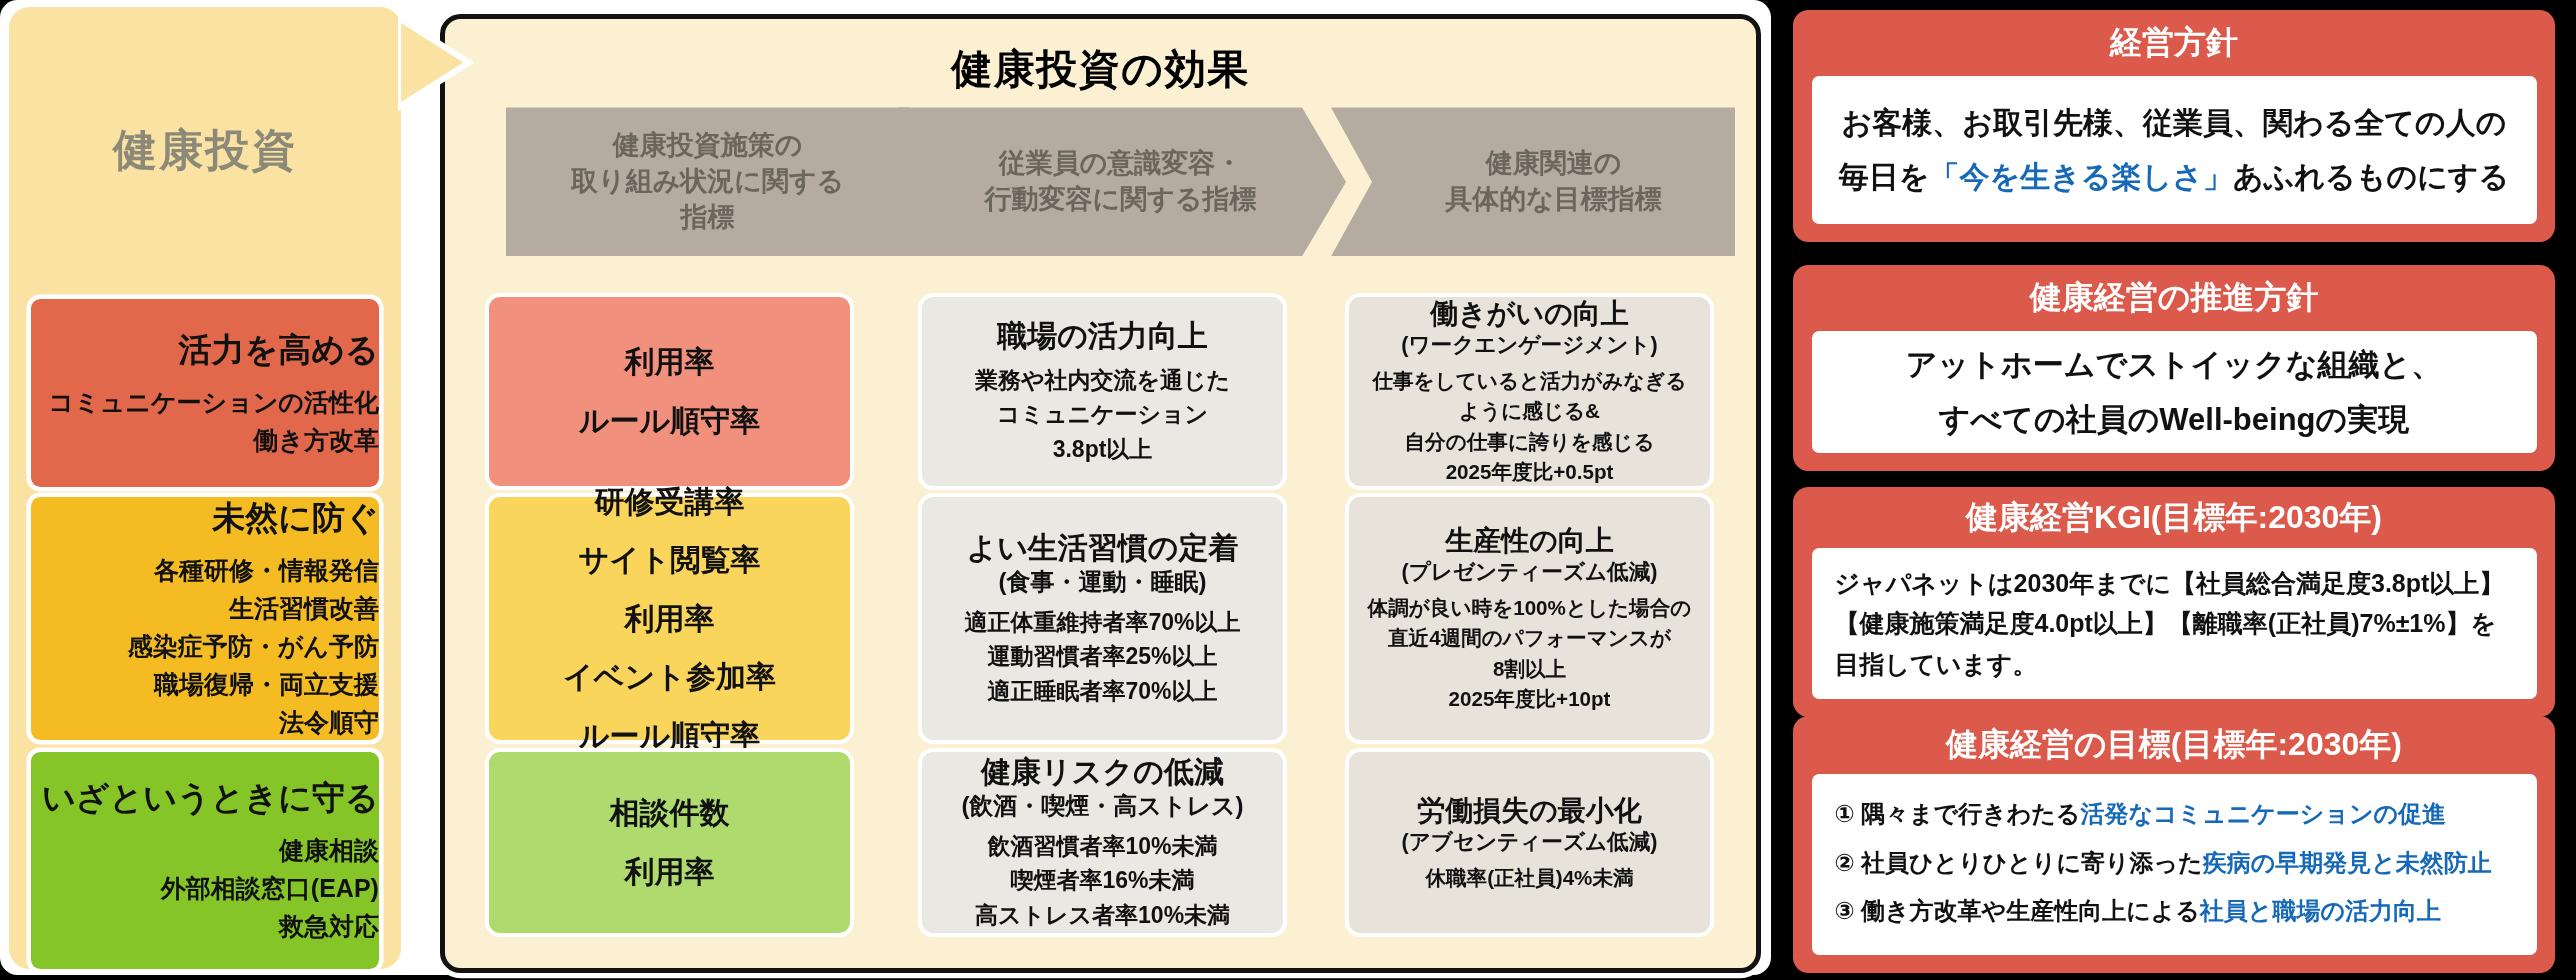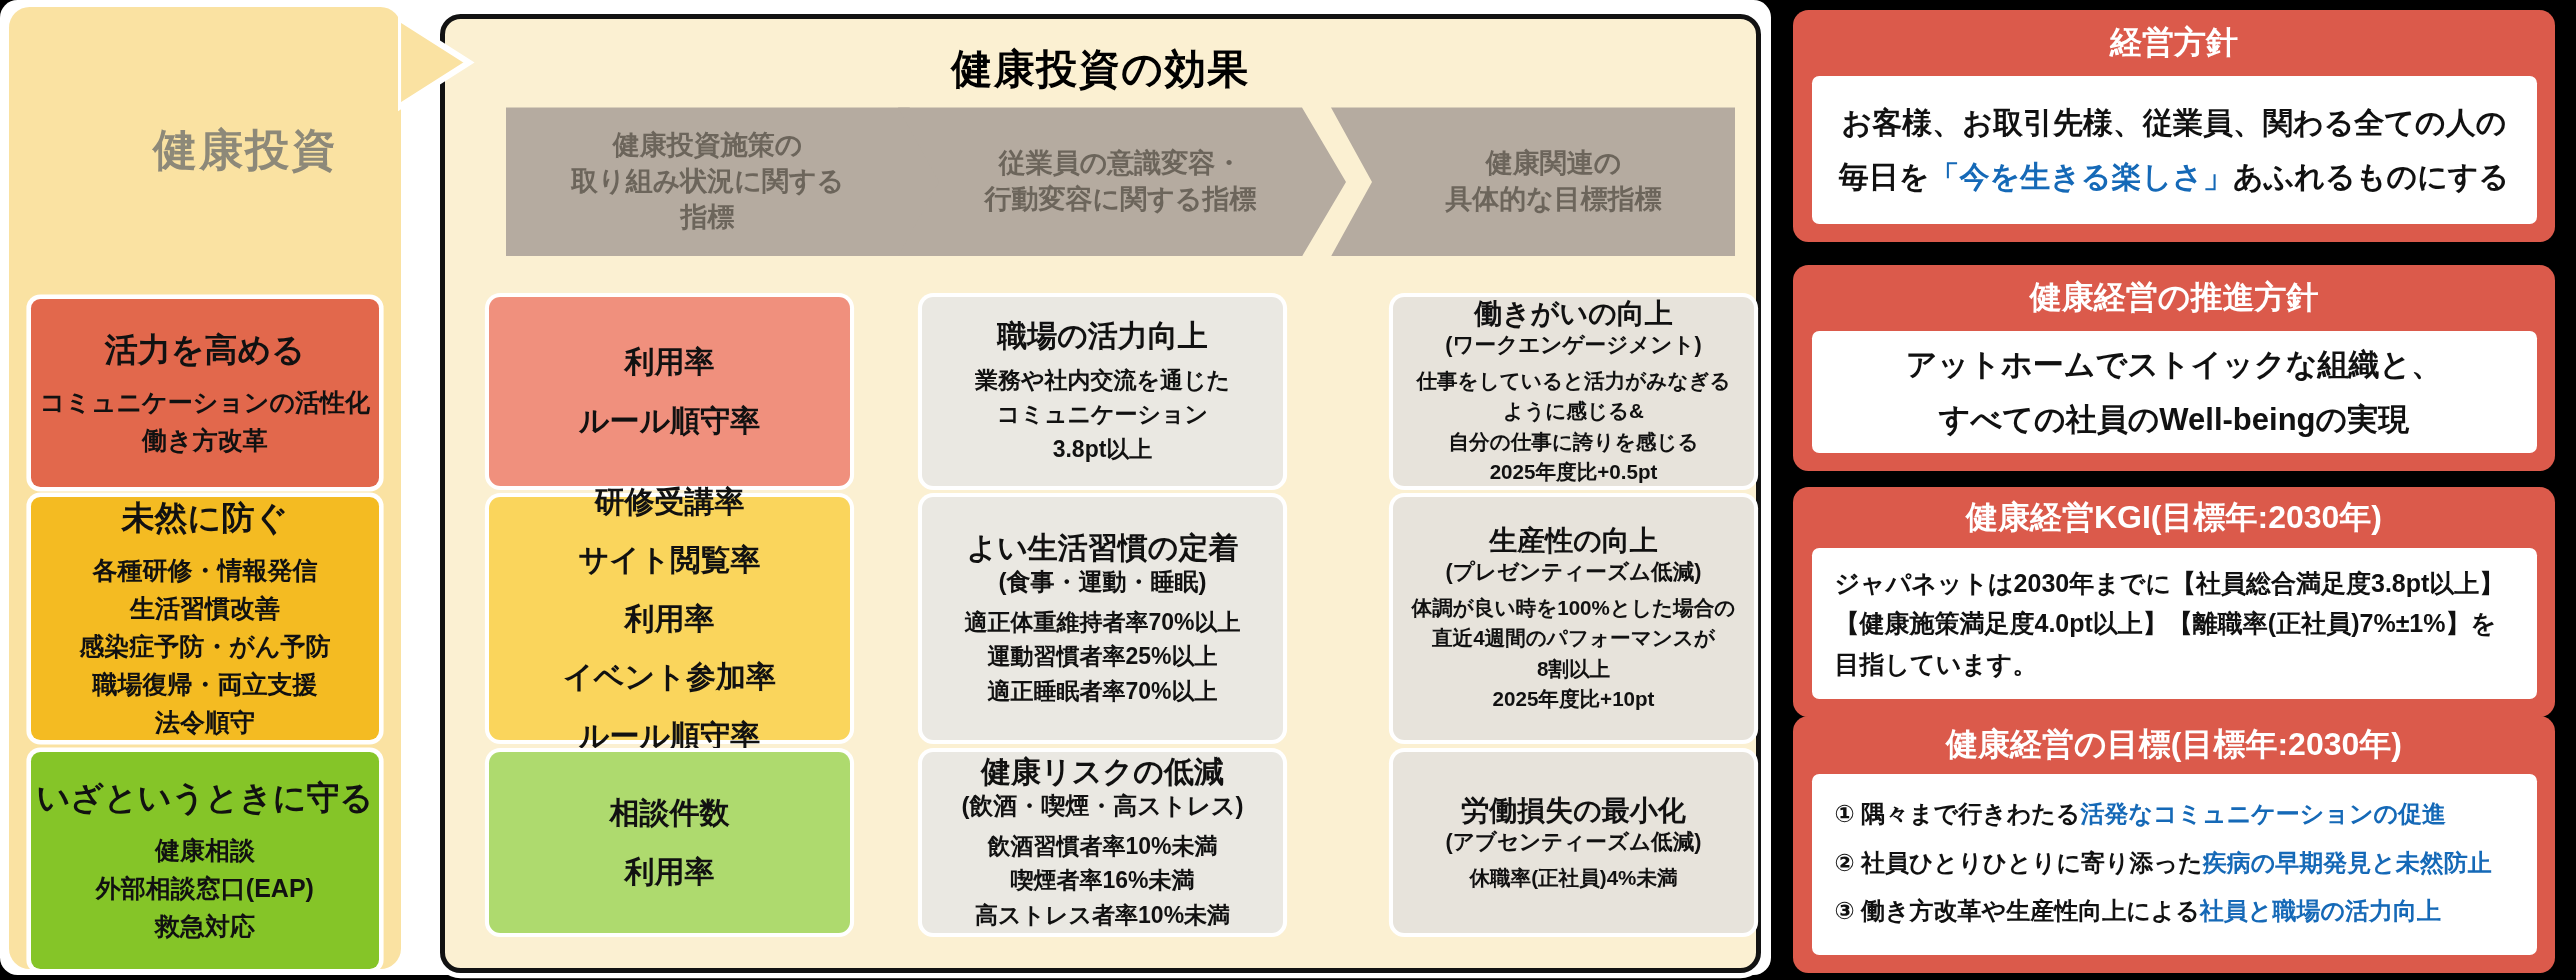--- a/index.html
+++ b/index.html
@@ -4,23 +4,23 @@
 <style>
   html,body{margin:0;padding:0;background:#000;}
   .canvas{position:relative;width:2576px;height:981px;background:#000;overflow:hidden;
           font-family:"Liberation Sans","DejaVu Sans",sans-serif;font-weight:bold;}
   .backdrop{position:absolute;left:0;top:0;width:1771px;height:975px;background:#ffffff;border-radius:17.5px;}
 
   
   .left-panel{position:absolute;left:9.3px;top:7.2px;width:392px;height:962px;
               background:#FAE2A2;border-radius:20.6px;}
   .lp-title{position:absolute;left:0;top:114px;width:100%;text-align:center;
-            font-size:44px;color:#8D8979;letter-spacing:2.1px;padding-left:40px;}
+            font-size:44px;color:#8D8979;letter-spacing:2.1px;}
   .lbox{position:absolute;left:21.6px;width:348px;border-radius:9.3px;box-shadow:0 0 0 4.6px #fff;
-        display:flex;flex-direction:column;align-items:center;justify-content:center;
+        display:flex;flex-direction:column;align-items:flex-end;justify-content:center;
         color:#111;text-align:center;box-sizing:border-box;}
   .lbox .t{font-size:33px;margin-bottom:10.3px;}
   .lbox .ln{font-size:25px;line-height:1.52;}
   #lbox1{top:292px;height:188px;background:#E2684C;}
   #lbox2{top:490px;height:243px;background:#F4BB22;}
   #lbox3{top:745px;height:217px;background:#85C528;}
   .flow-arrow{position:absolute;left:398px;top:12.4px;z-index:6;}
 
   
   .mid-panel{position:absolute;left:440px;top:14.4px;width:1321px;height:959px;
@@ -31,21 +31,21 @@
   .colh{position:absolute;top:88px;height:149px;background:#B5ABA0;color:#6C655B;
         display:flex;flex-direction:column;align-items:center;justify-content:center;
         text-align:center;font-size:27px;line-height:1.33;box-sizing:border-box;}
   #colh1{left:20.6px;width:448px;clip-path:polygon(0 0,404px 0,100% 50%,404px 100%,0 100%);padding-right:44px;margin-left:40px;}
   #colh2{left:453px;width:448px;clip-path:polygon(0 0,404px 0,100% 50%,404px 100%,0 100%,41px 50%);padding-left:41px;padding-right:44px;}
   #colh3{left:886px;width:404px;clip-path:polygon(0 0,100% 0,100% 100%,0 100%,41px 50%);padding-left:41px;}
 
   .ebox{position:absolute;width:361px;border-radius:11.3px;box-shadow:0 0 0 4.1px #fff;
         display:flex;flex-direction:column;align-items:center;justify-content:center;
         text-align:center;color:#111;box-sizing:border-box;padding:5.2px 7.2px;}
-  .c1{left:44px;} .c2{left:477px;} .c3{left:904px;margin-left:44px;}
+  .c1{left:44px;} .c2{left:477px;} .c3{left:904px;}
   .r1{top:278px;height:189px;} .r2{top:478px;height:243px;} .r3{top:733px;height:181px;}
   #e11{background:#F0907D;} #e12{background:#FAD55C;gap:12px;} #e13{background:#AEDA6E;}
   .graybox{background:#EAE8E2;} .beigebox{background:#E7E3DB;}
   .kpi{font-size:30px;line-height:1.55;}
   #e11 .kpi,#e13 .kpi{line-height:1.95;}
   .e-title{font-size:30px;line-height:1.25;}
   .e-sub{font-size:24px;line-height:1.2;margin-top:1px;}
   .e-lines{margin-top:8.2px;}
   .e-line{font-size:23px;line-height:1.5;}
   .sm .e-title{font-size:28px;}

